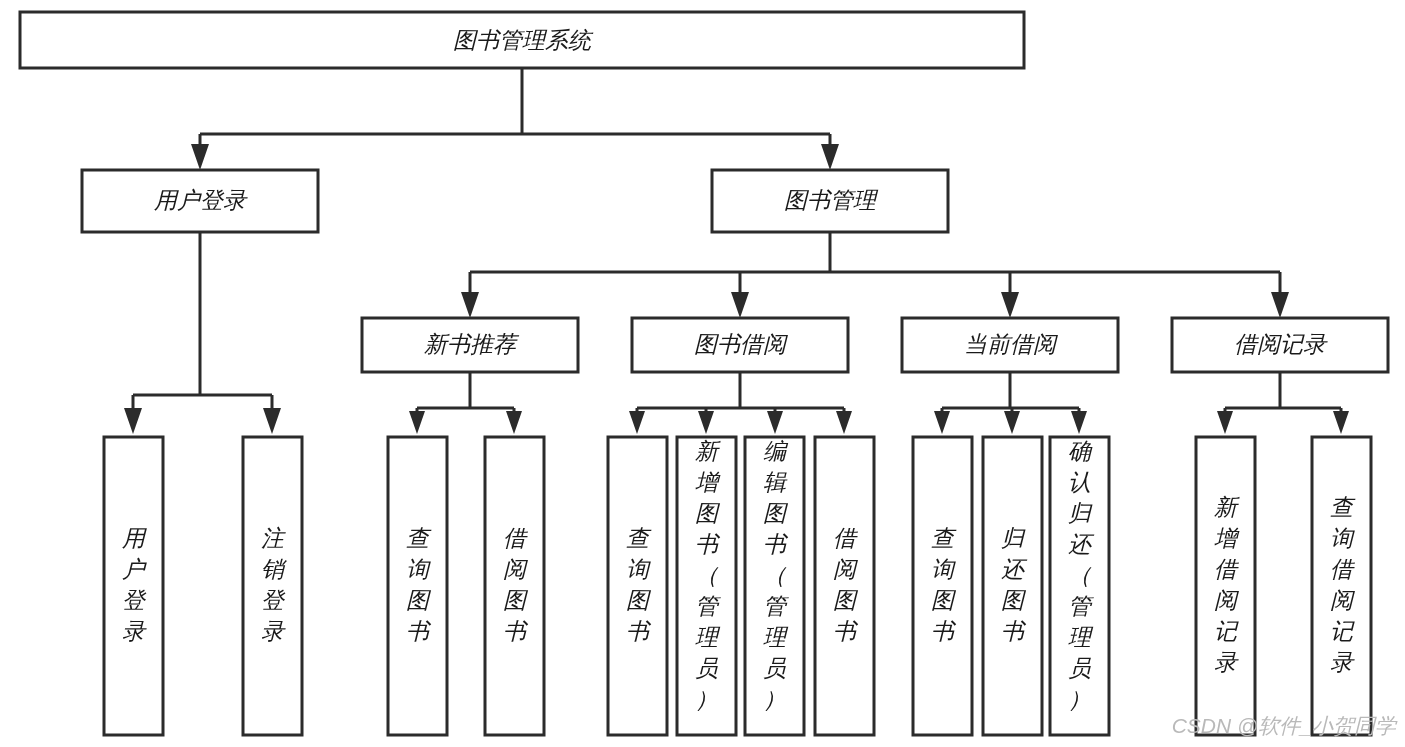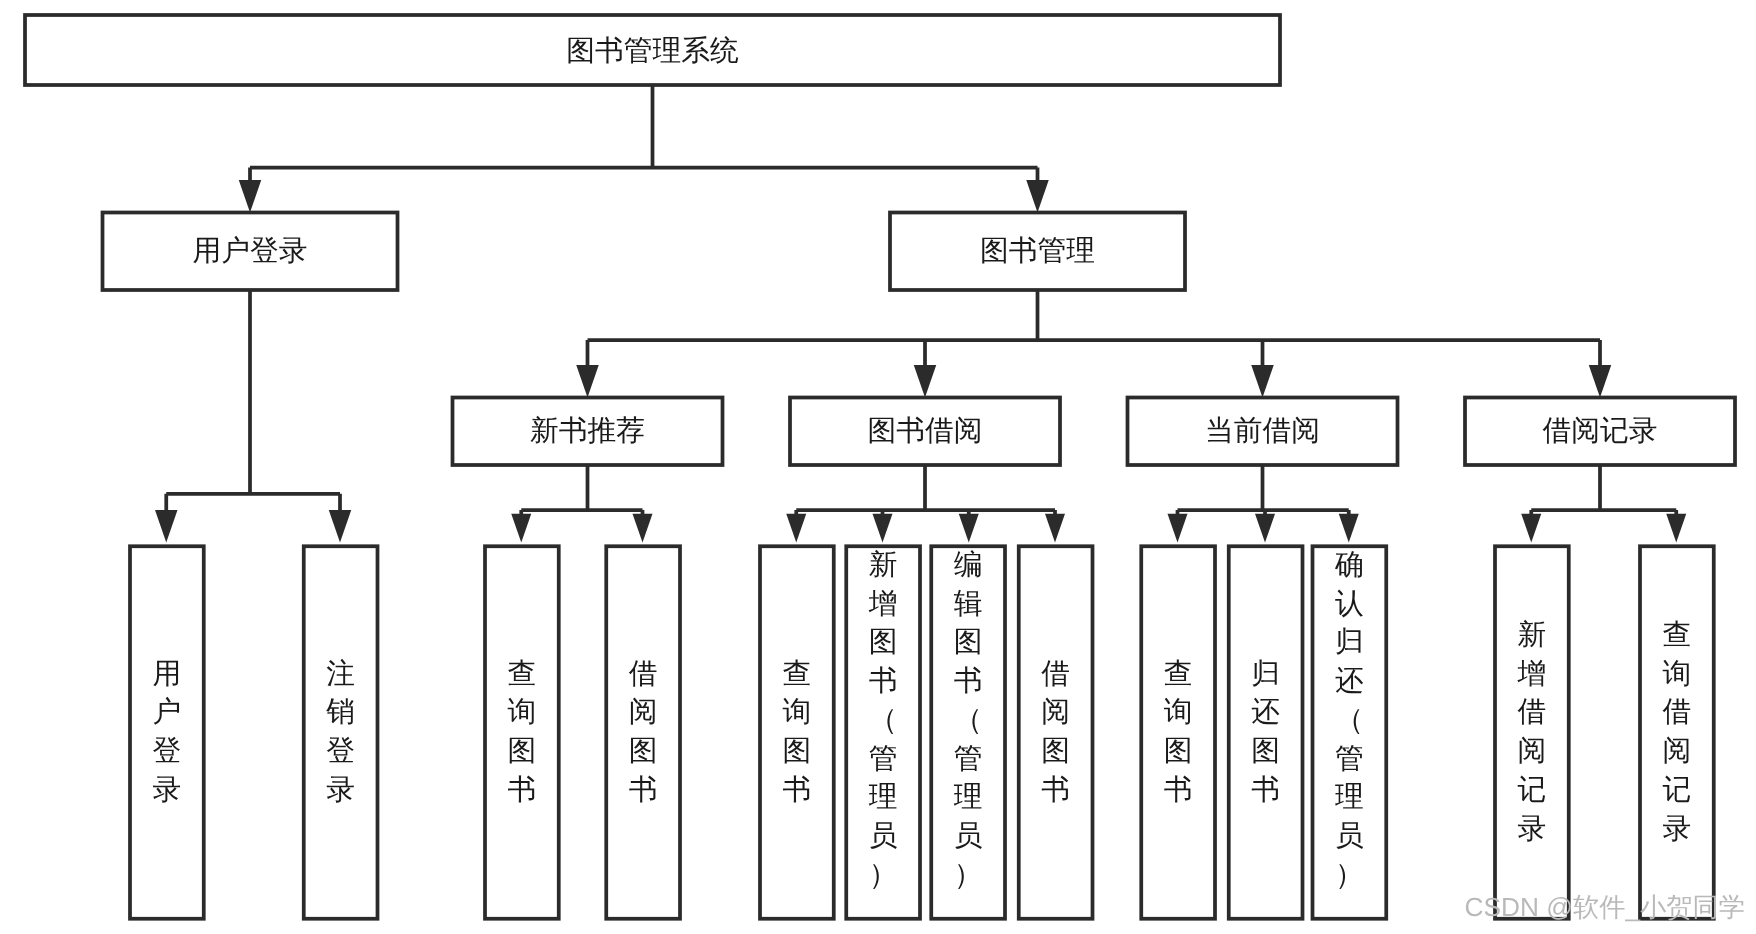--- a/index.html
+++ b/index.html
@@ -11,20 +11,21 @@
     width: 1405px;
     height: 747px;
     font-family: "Liberation Sans", "DejaVu Sans", sans-serif;
     overflow: hidden;
     position: relative;
   }
   #diagram-root {
     position: relative;
     width: 1199px;
     height: 747px;
+    font-style: italic;
   }
   svg#flowchart {
     position: absolute;
     top: 0;
     left: 0;
     width: 1405px;
     height: 747px;
     display: block;
   }
   .node-rect {

